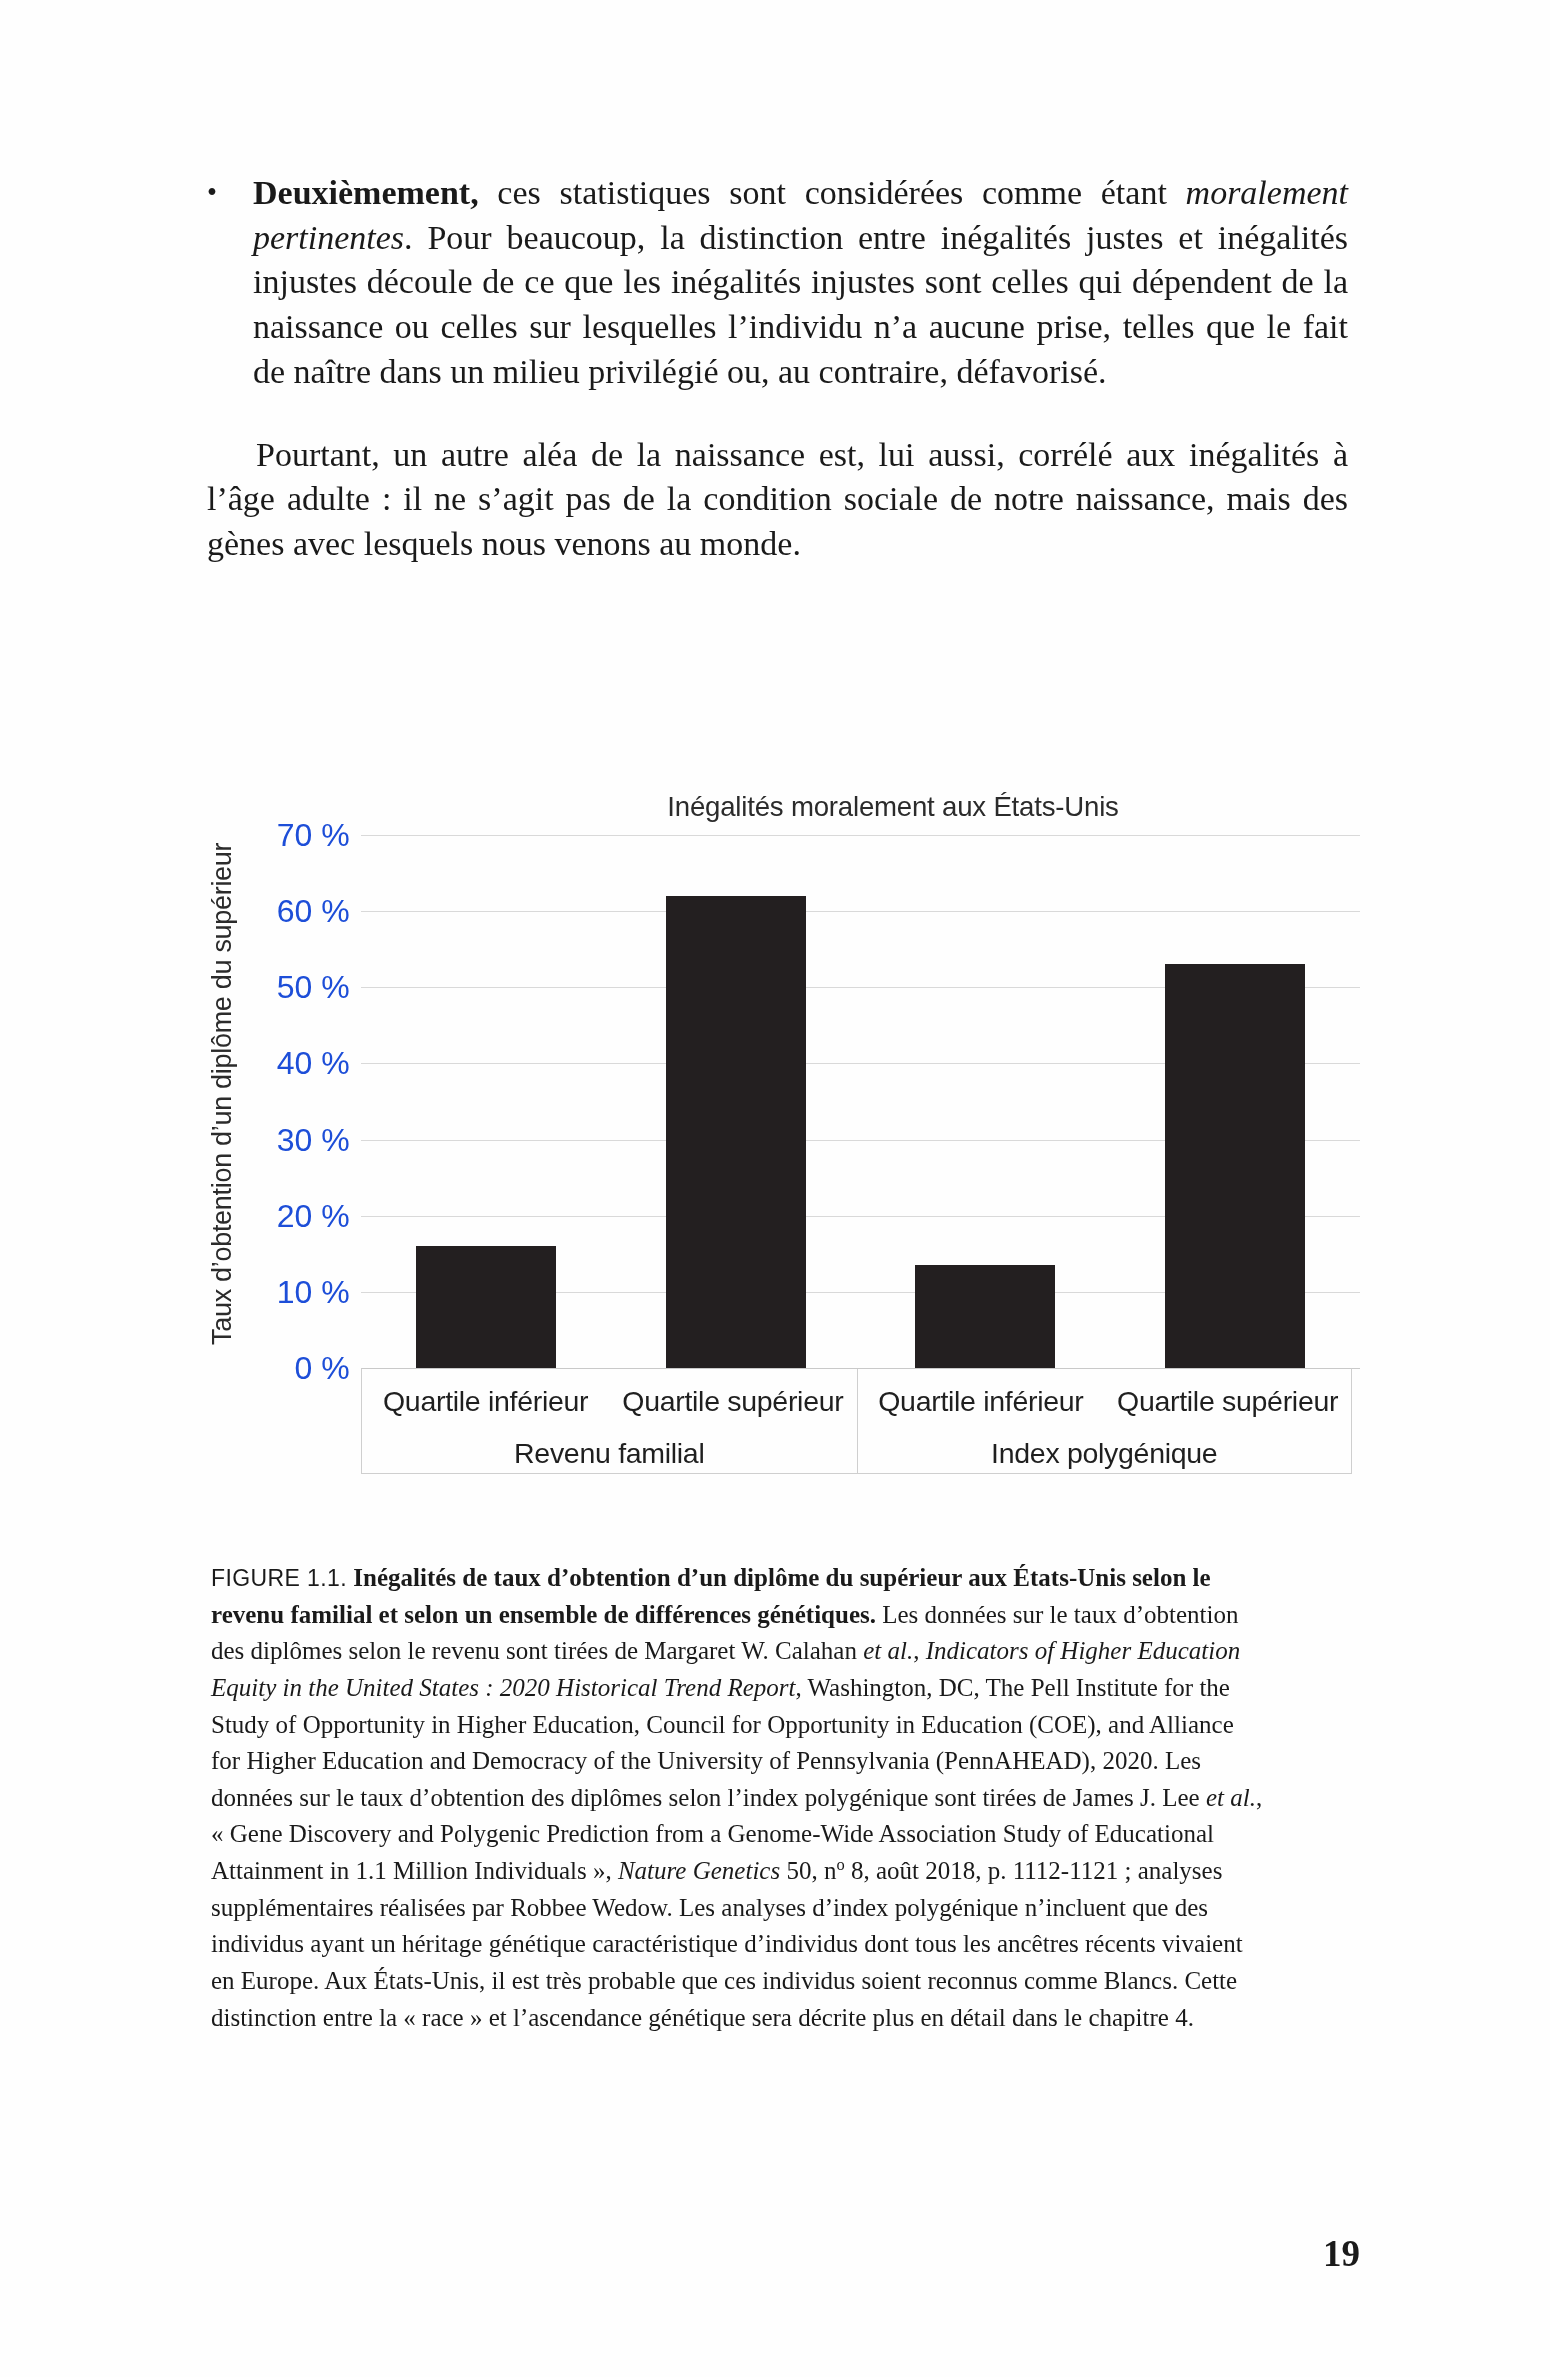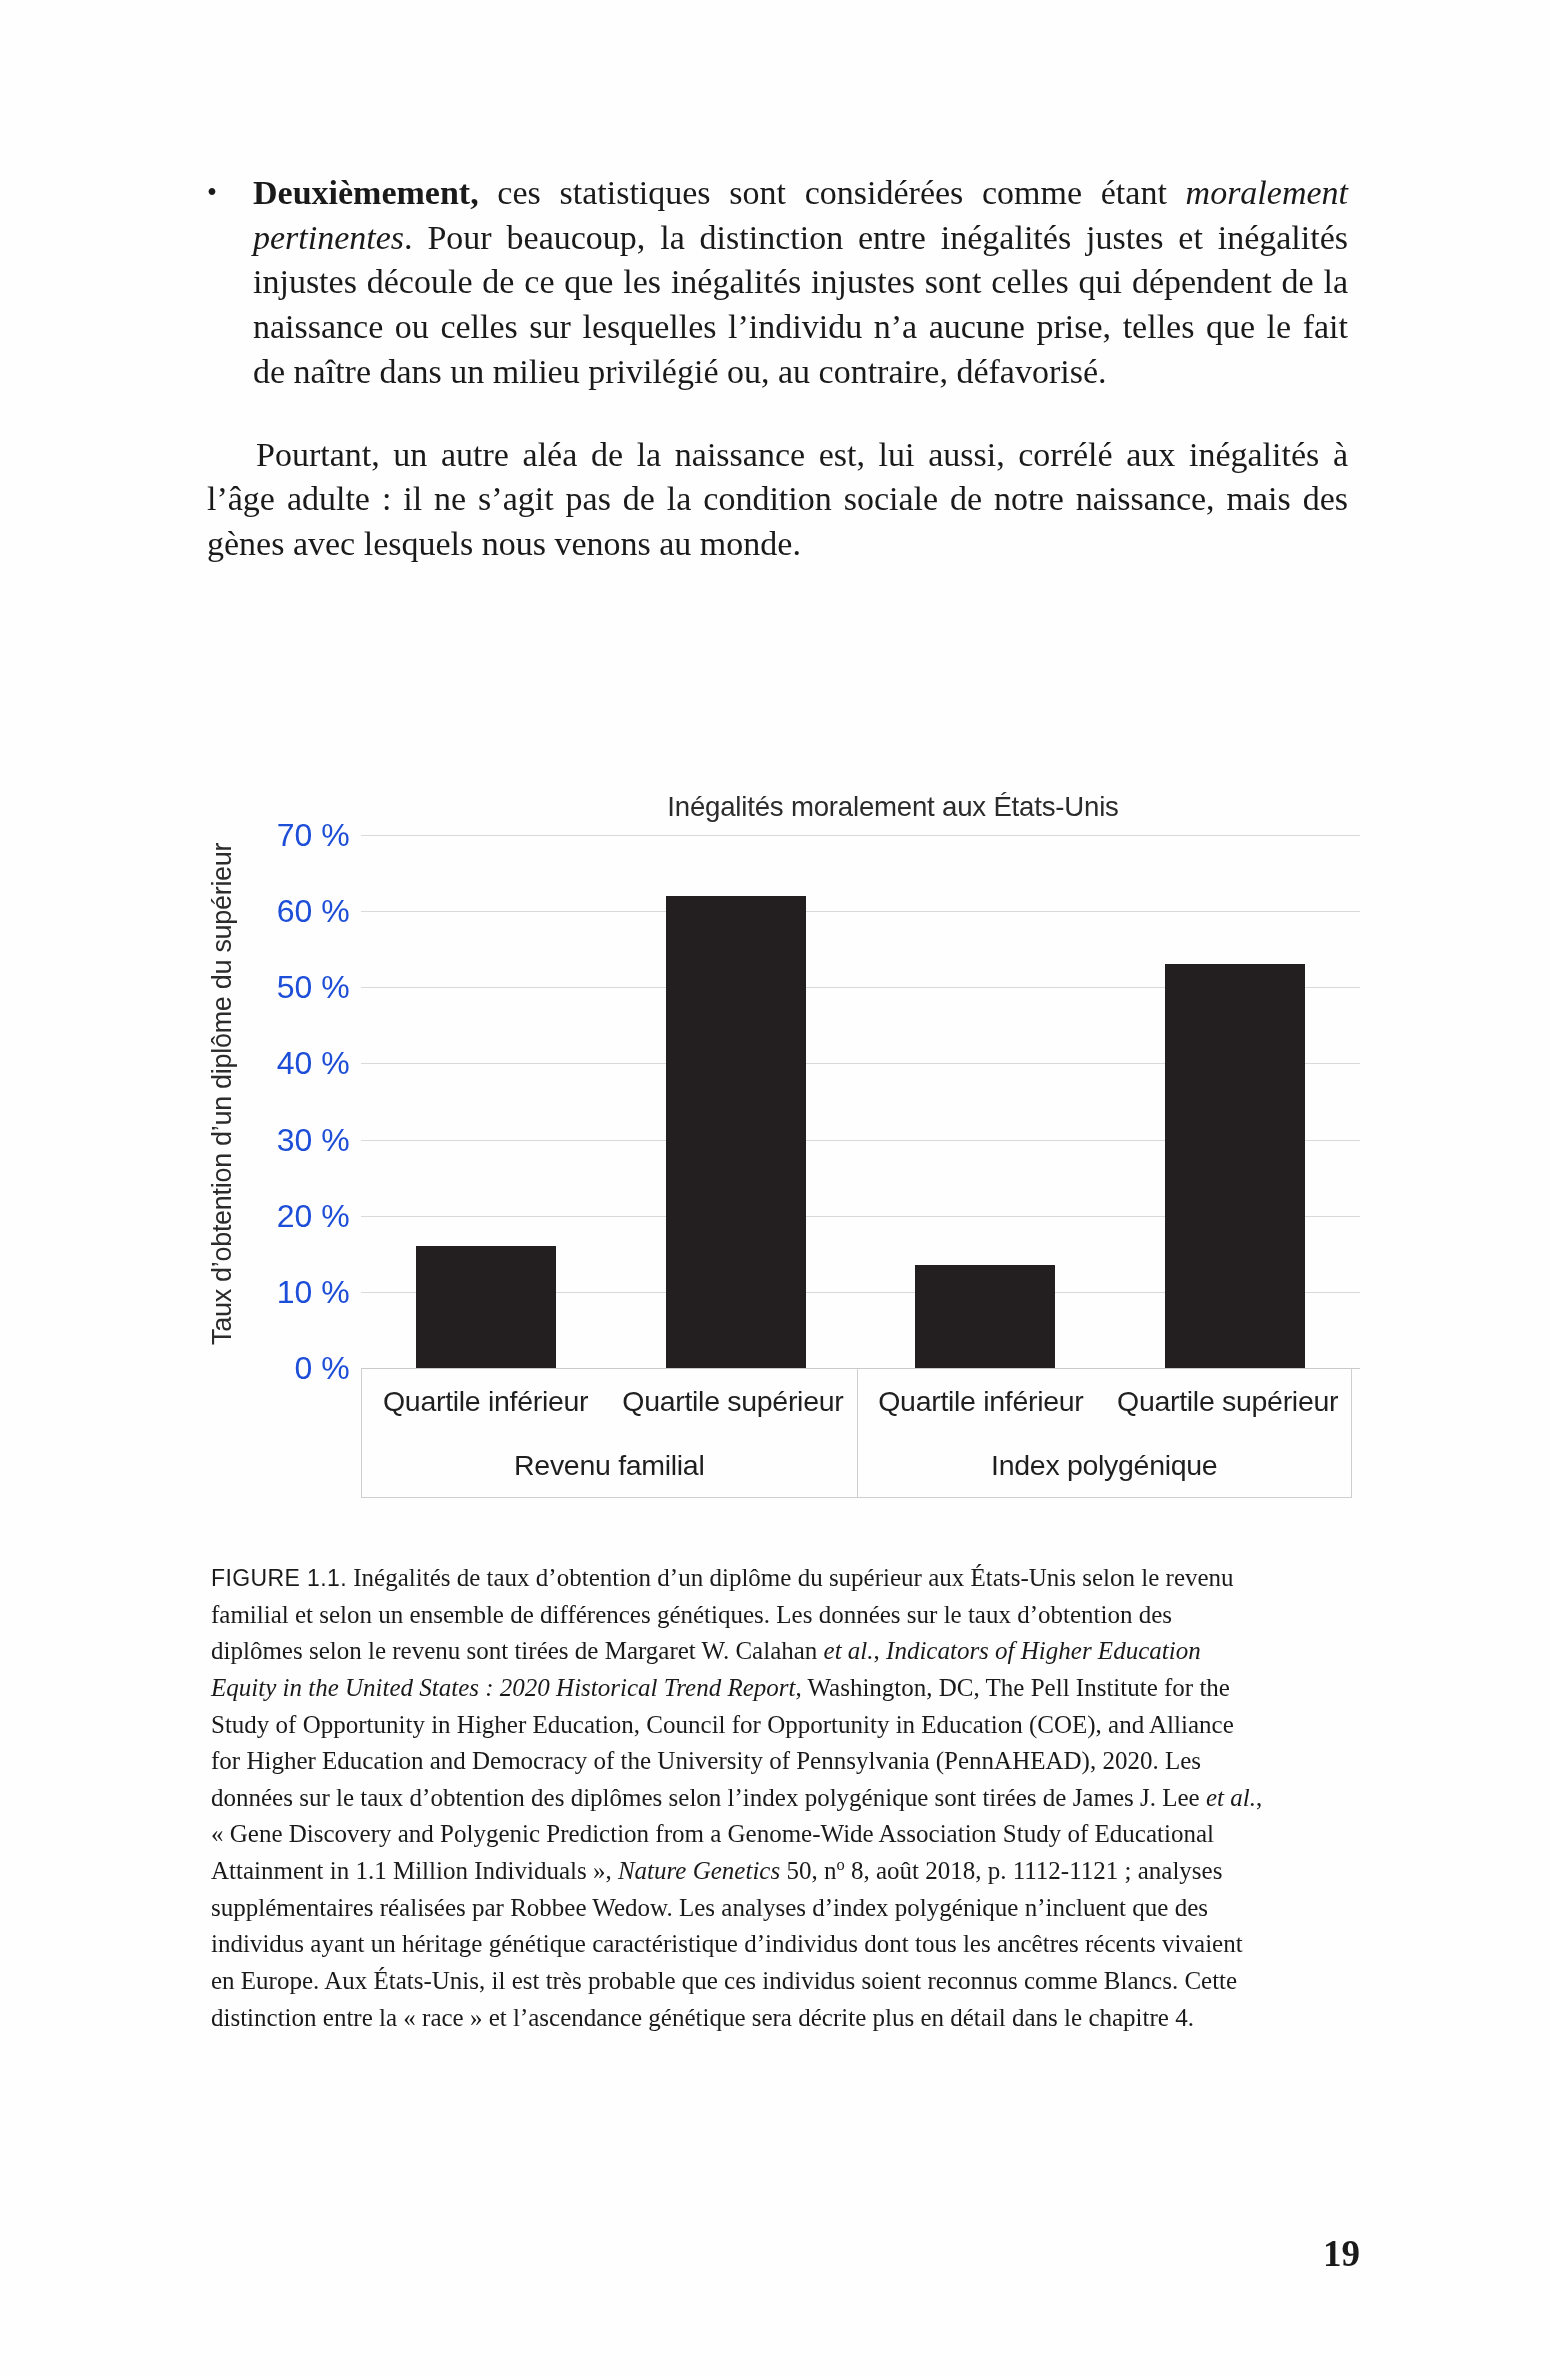--- a/index.html
+++ b/index.html
@@ -156,21 +156,21 @@
     bottom: 0;
     background: #231f20;
   }
 
   
   .xaxis {
     position: absolute;
     left: 154px;
     right: 8px;
     top: 588px;
-    height: 130px;
+    height: 106px;
     border: 1px solid #cfcfcf;
     border-top: 1px solid #c9c9c9;
     box-sizing: border-box;
     display: flex;
   }
   .xgroup {
     flex: 1 1 50%;
     box-sizing: border-box;
     position: relative;
     display: flex;
@@ -215,21 +215,21 @@
     font-size: 25px;
     line-height: 1.465;
     text-align: left;
     color: #1a1a1a;
   }
   .caption .figlabel {
     font-family: "Liberation Sans", sans-serif;
     font-size: 23px;
     letter-spacing: 0.4px;
   }
-  .caption b { font-weight: normal; }
+  .caption b { font-weight: bold; }
   .caption i { font-style: italic; }
   .caption sup {
     font-size: 0.66em;
     vertical-align: super;
     line-height: 0;
   }
 
   
   .folio {
     position: absolute;

